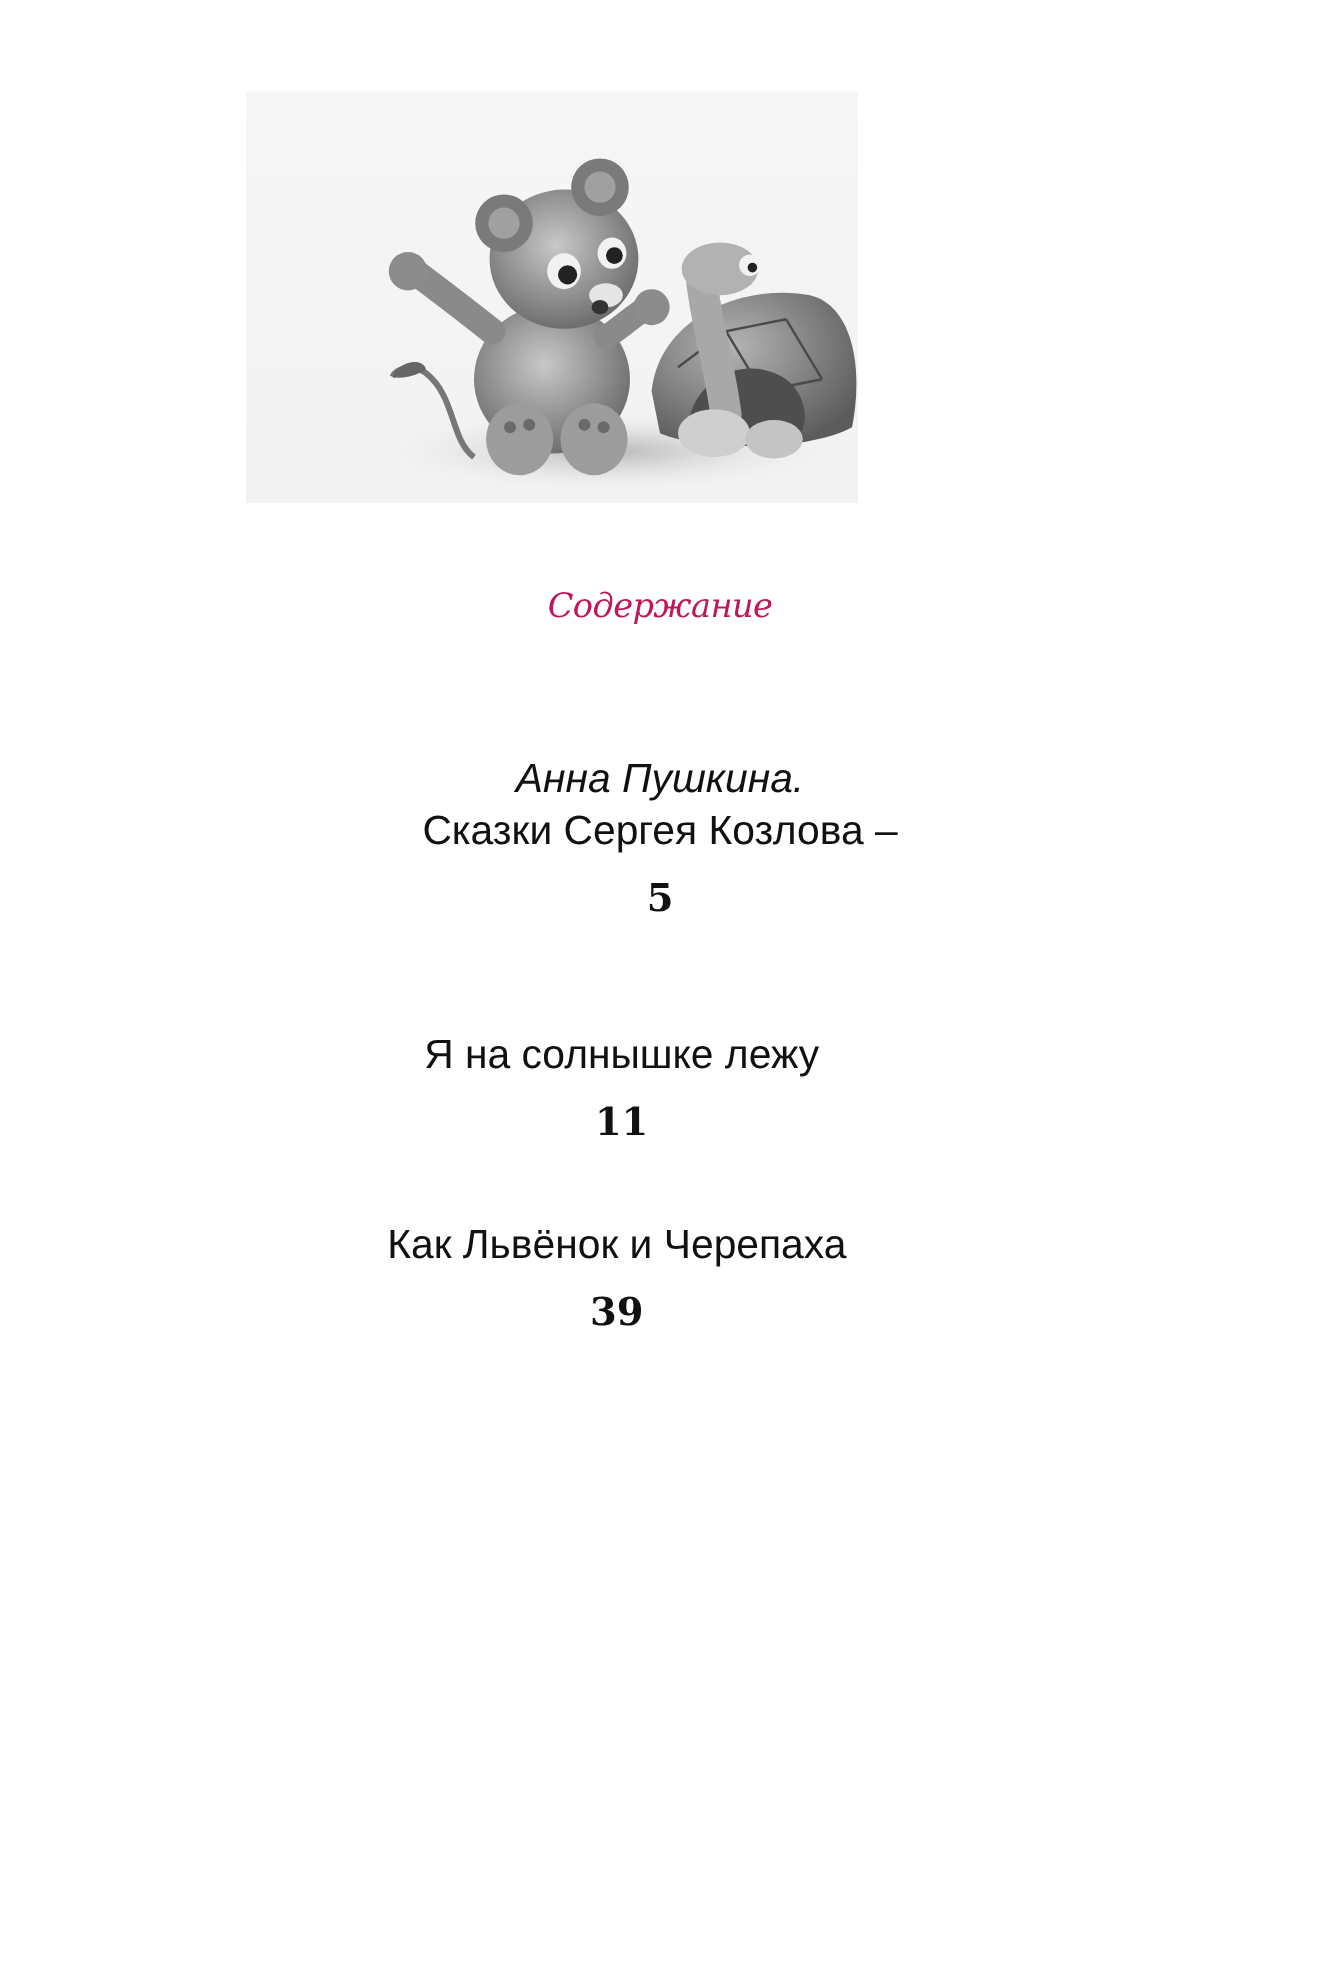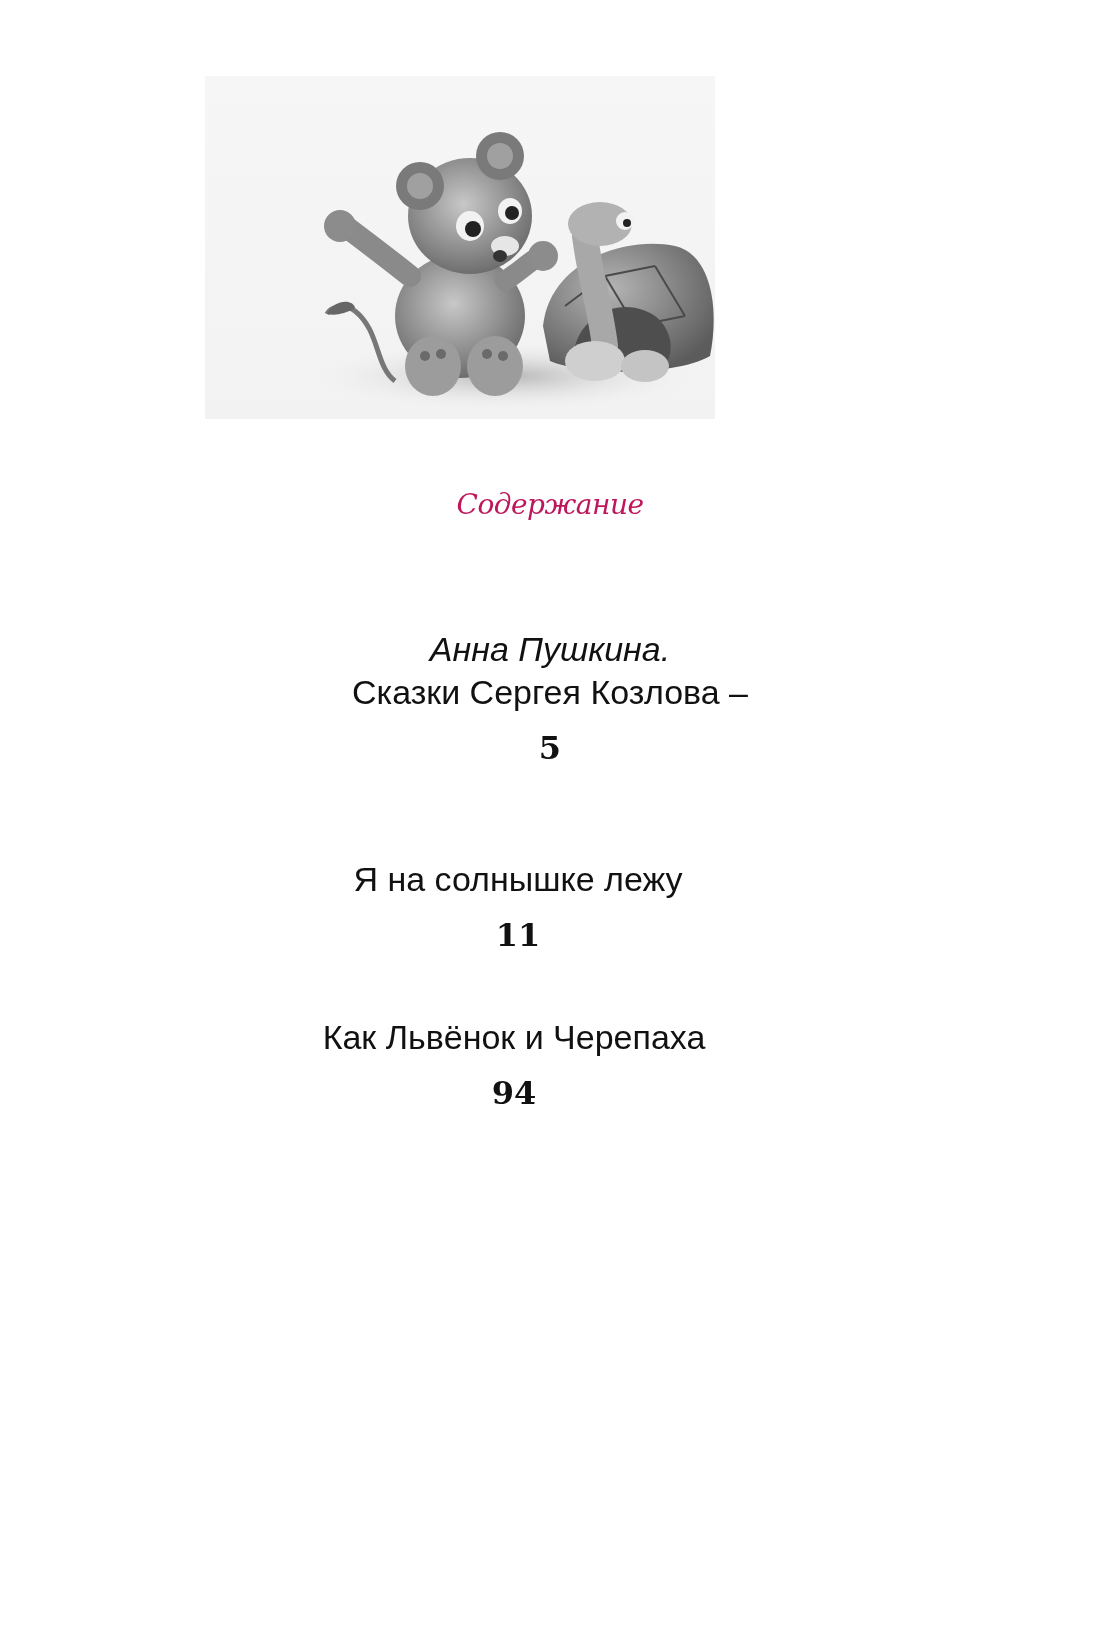--- a/index.html
+++ b/index.html
@@ -151,15 +151,15 @@
     <div class="toc-entry">
       <span class="title-line">Я на солнышке лежу</span>
     </div>
     <div class="toc-page">11</div>
   </div>
 
   <div class="entry-3">
     <div class="toc-entry">
       <span class="title-line">Как Львёнок и Черепаха</span>
     </div>
-    <div class="toc-page">94</div>
+    <div class="toc-page">39</div>
   </div>
 </div>
 
 </body></html>

